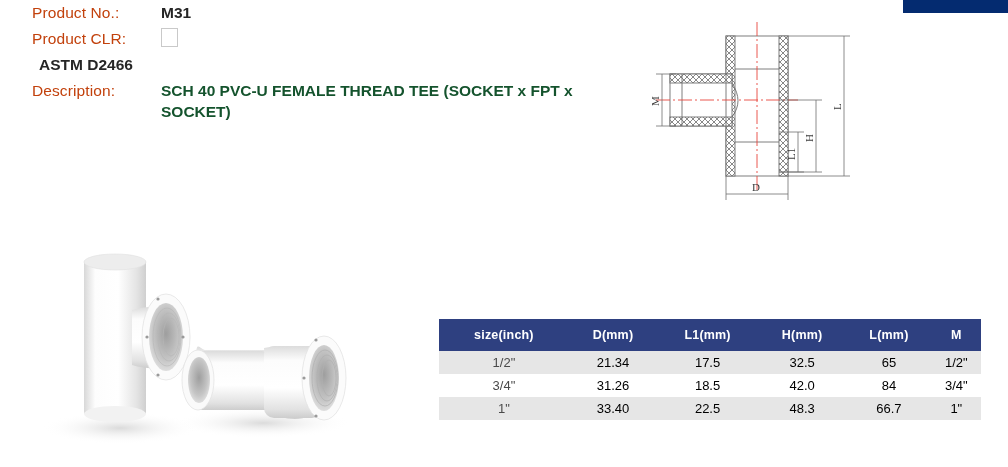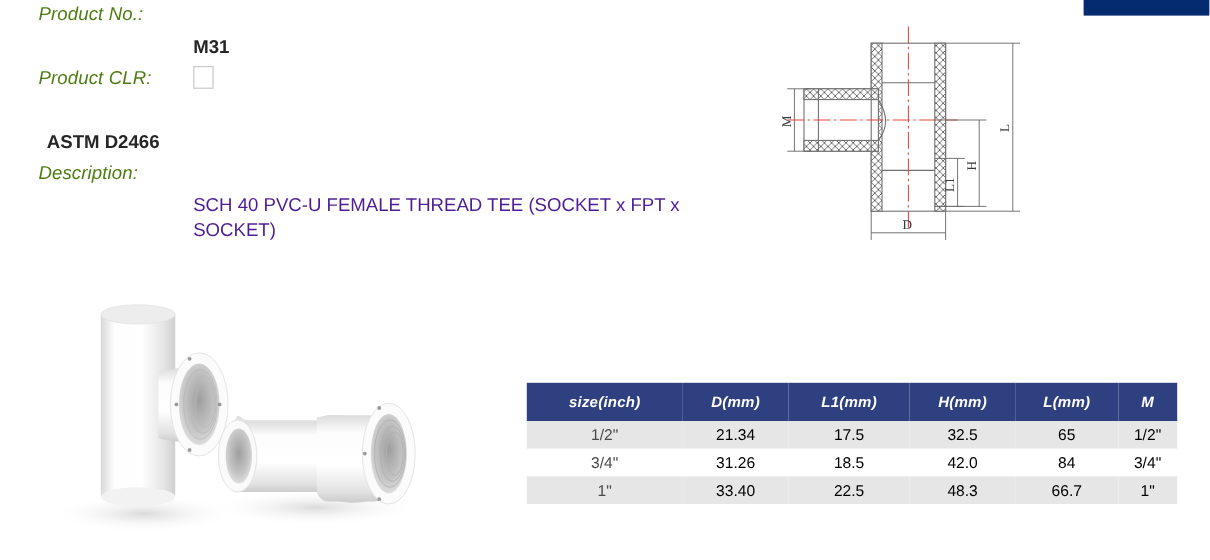--- a/index.html
+++ b/index.html
@@ -17,29 +17,28 @@
     background: #042b70;
   }
 
   
   .spec {
     position: absolute; left: 32px; top: 2px; width: 560px;
   }
   .spec-row { display: flex; align-items: flex-start; margin-bottom: 5px; }
   .spec-label {
     width: 122px; flex: 0 0 122px; text-align: left;
-    font-size: 15.5px; color: #4d7c0f; line-height: 21px;
+    font-size: 15.5px; color: #c2410c; line-height: 21px;
     letter-spacing: .1px;
-    font-style: italic;
   }
   .spec-value {
     font-size: 15.5px; line-height: 21px; color: #262626;
-    font-weight: bold; padding-left: 7px; margin-top: 27px;
-  }
-  .spec-value.plain { font-weight: normal; color: #4c1d95; }
+    font-weight: bold; padding-left: 7px;
+  }
+  .spec-value.plain { font-weight: bold; color: #14532d; }
   .spec-value.desc { max-width: 420px; }
   .clr-swatch {
     display: inline-block; width: 17px; height: 19px;
     border: 1px solid #c9c9c9; background: #fff; margin-left: 7px;
     vertical-align: -3px;
   }
 
   
   .drawing { position: absolute; left: 648px; top: 14px; width: 236px; height: 200px; }
   .drawing svg { display: block; }
@@ -51,21 +50,20 @@
   
   .dim-table {
     position: absolute; left: 439px; top: 319px; width: 542px;
     border-collapse: collapse;
     font-size: 13px;
   }
   .dim-table th {
     background: #2e4080; color: #ffffff; font-weight: bold;
     font-size: 12.5px; height: 32px; text-align: center;
     letter-spacing: .2px;
-    font-style: italic;
   }
   .dim-table td {
     height: 23px; text-align: center; color: #000000;
     font-size: 13px; border: none;
   }
   .dim-table tbody tr:nth-child(odd) td { background: #e6e6e6; }
   .dim-table tbody tr:nth-child(even) td { background: #ffffff; }
   .dim-table tbody tr td:first-child { color: #4a4a4a; }
 </style>
 </head>

